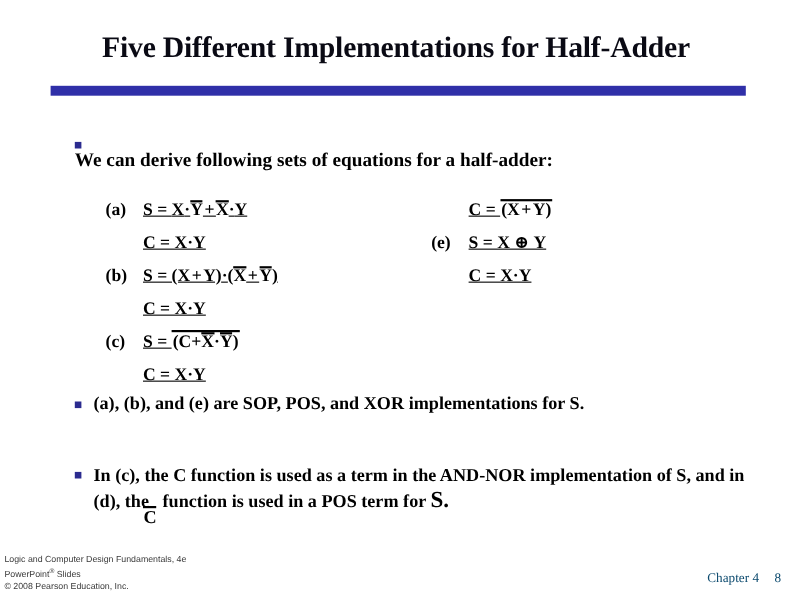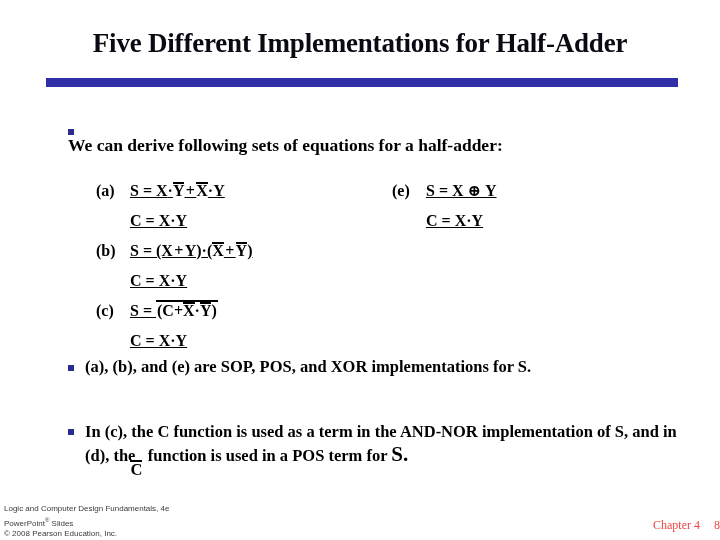--- a/index.html
+++ b/index.html
@@ -89,22 +89,22 @@
 
   
   .foot-left{
     position:absolute;left:4px;top:504px;
     font-size:8px;line-height:10.5px;
     color:#3a3a3a;
     font-family:"Liberation Sans","DejaVu Sans",sans-serif;
   }
   .foot-left sup{font-size:6px;}
   .foot-right{
-    position:absolute;right:0;top:518px;
-    font-size:12px;color:#ef4444;
+    position:absolute;right:10px;top:518px;
+    font-size:12px;color:#0c4a6e;
     font-family:"Liberation Serif","DejaVu Serif",serif;
   }
   .foot-right .pg{margin-left:14px;}
 </style>
 </head>
 <body>
 
 <div class="slide">
 
   <div class="title">Five Different Implementations for Half-Adder</div>
@@ -140,20 +140,23 @@
       </div>
 
       <div class="eq-line">
         <span class="lbl blank"></span><span>C&nbsp;=&nbsp;X·Y</span>
       </div>
     </div>
 
     <div class="eq-col eq-right">
 
 
+      <div class="eq-line">
+        <span class="lbl blank"></span><span>C&nbsp;=&nbsp;</span><span class="ob-wide">(X + Y)</span>
+      </div>
 
       <div class="eq-line">
         <span class="lbl">(e)</span><span>S&nbsp;=&nbsp;X&nbsp;⊕&nbsp;Y</span>
       </div>
 
       <div class="eq-line">
         <span class="lbl blank"></span><span>C&nbsp;=&nbsp;X·Y</span>
       </div>
     </div>
   </div>

